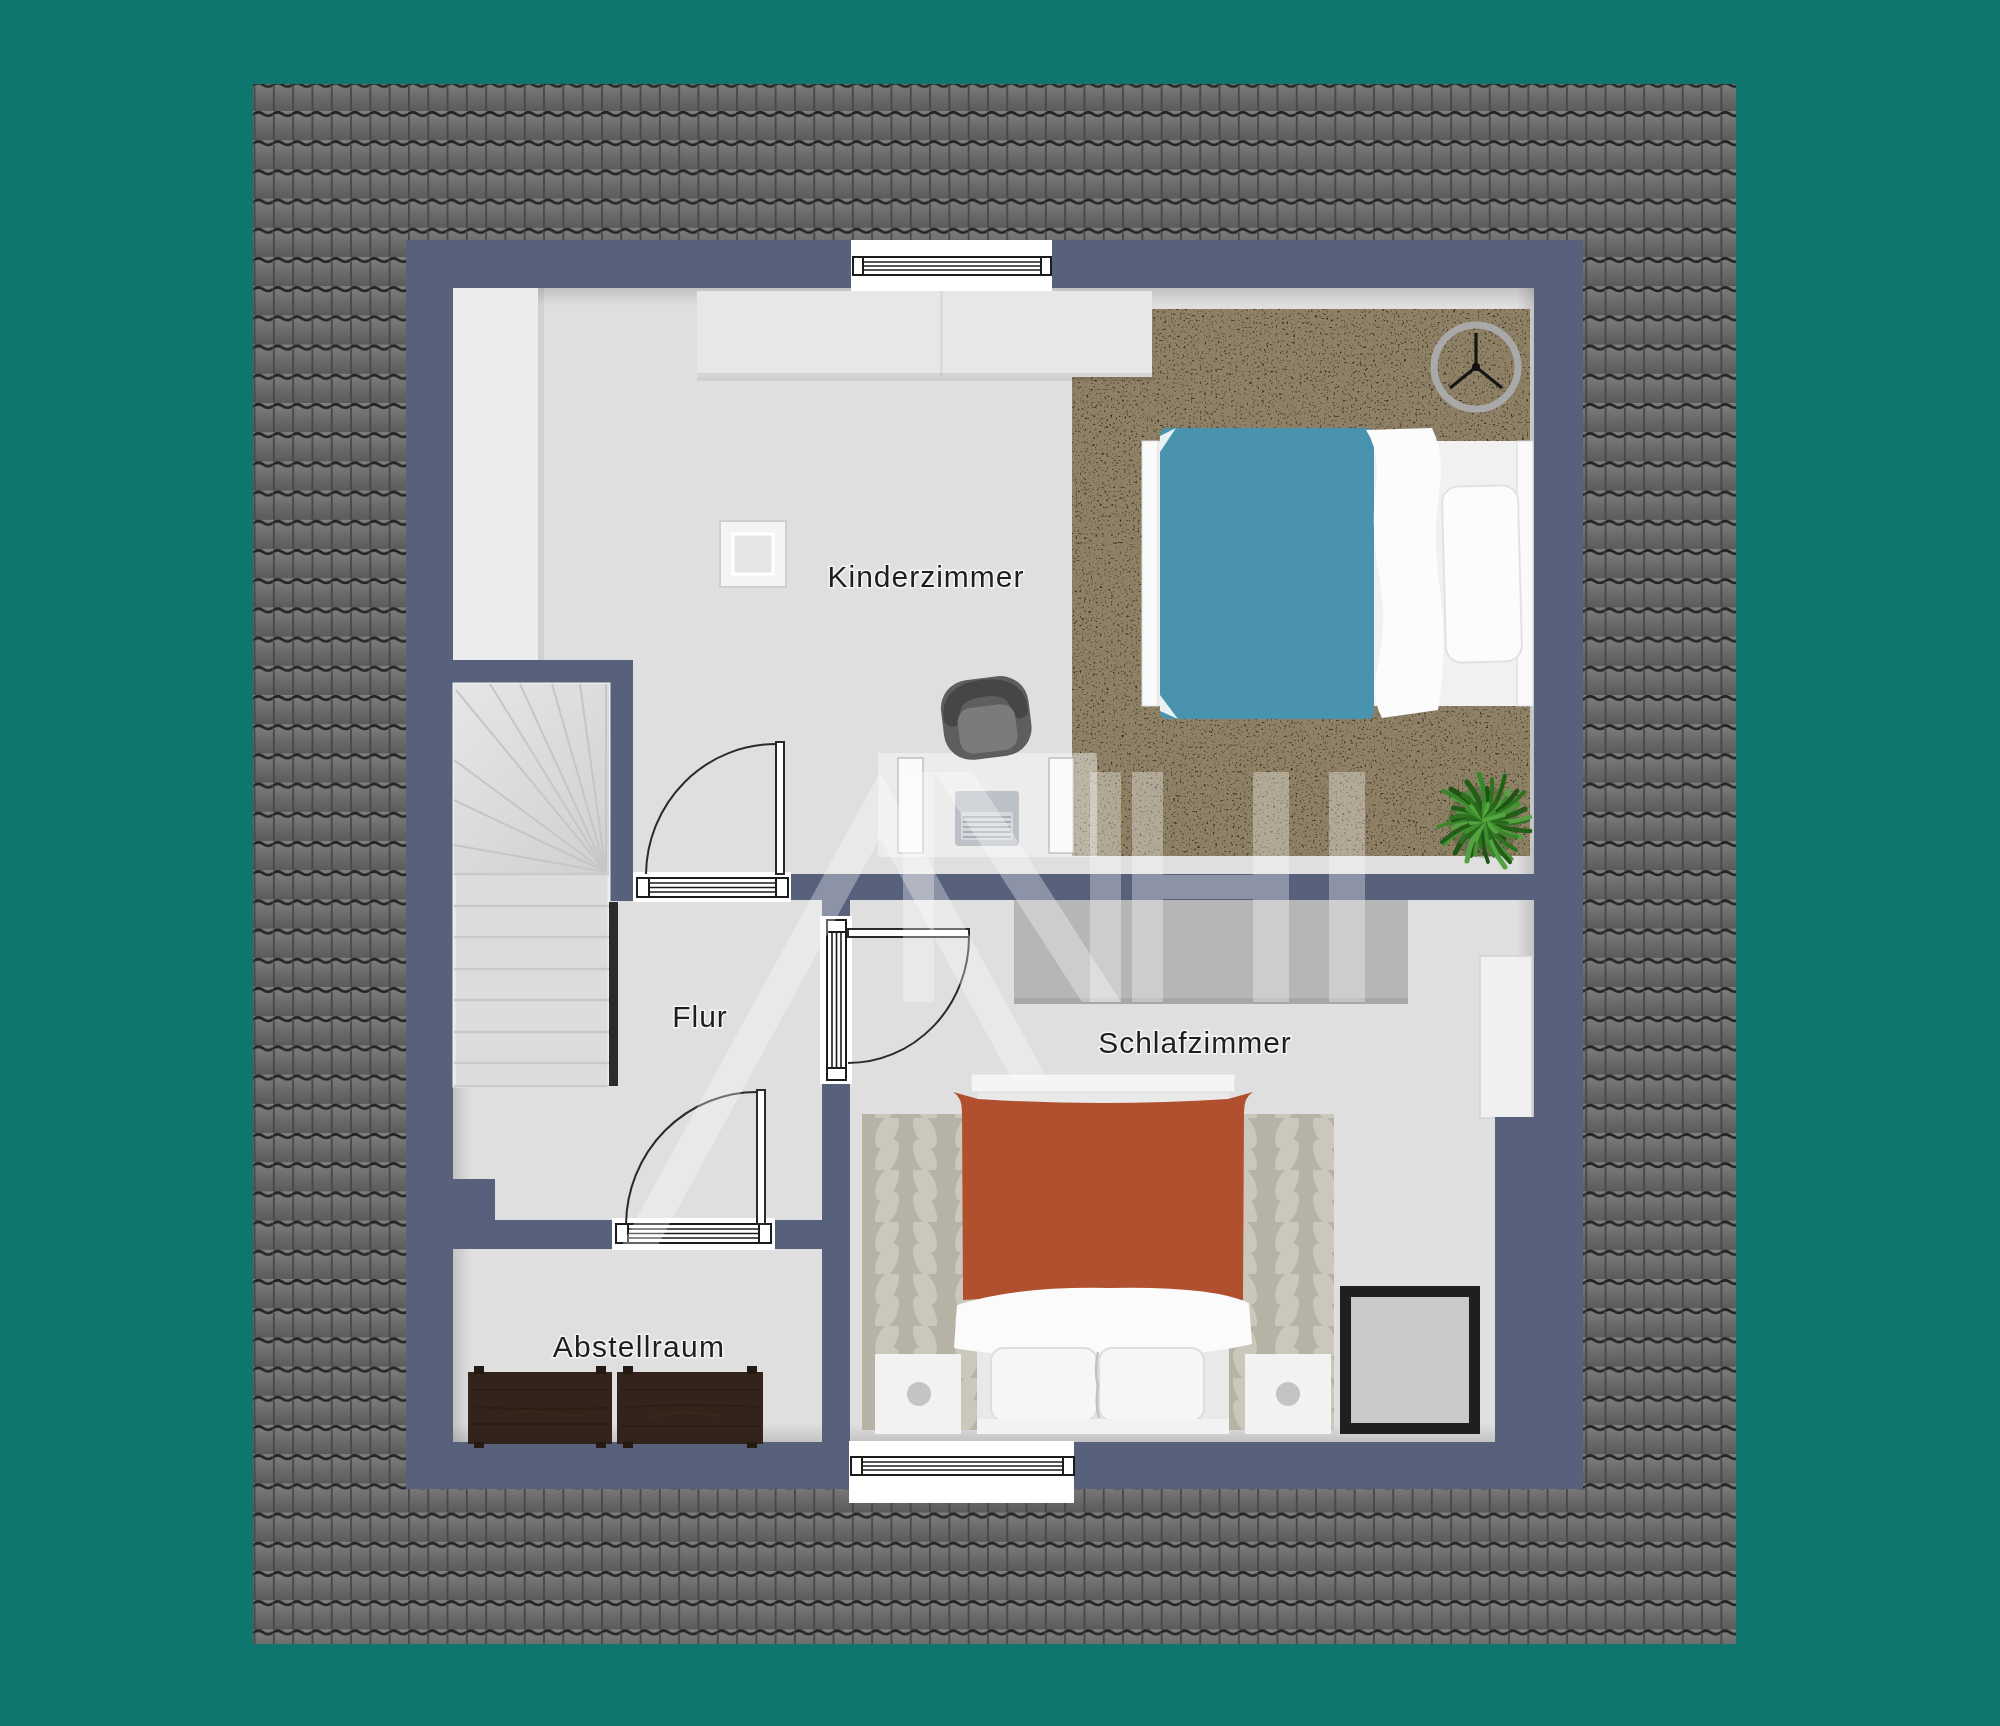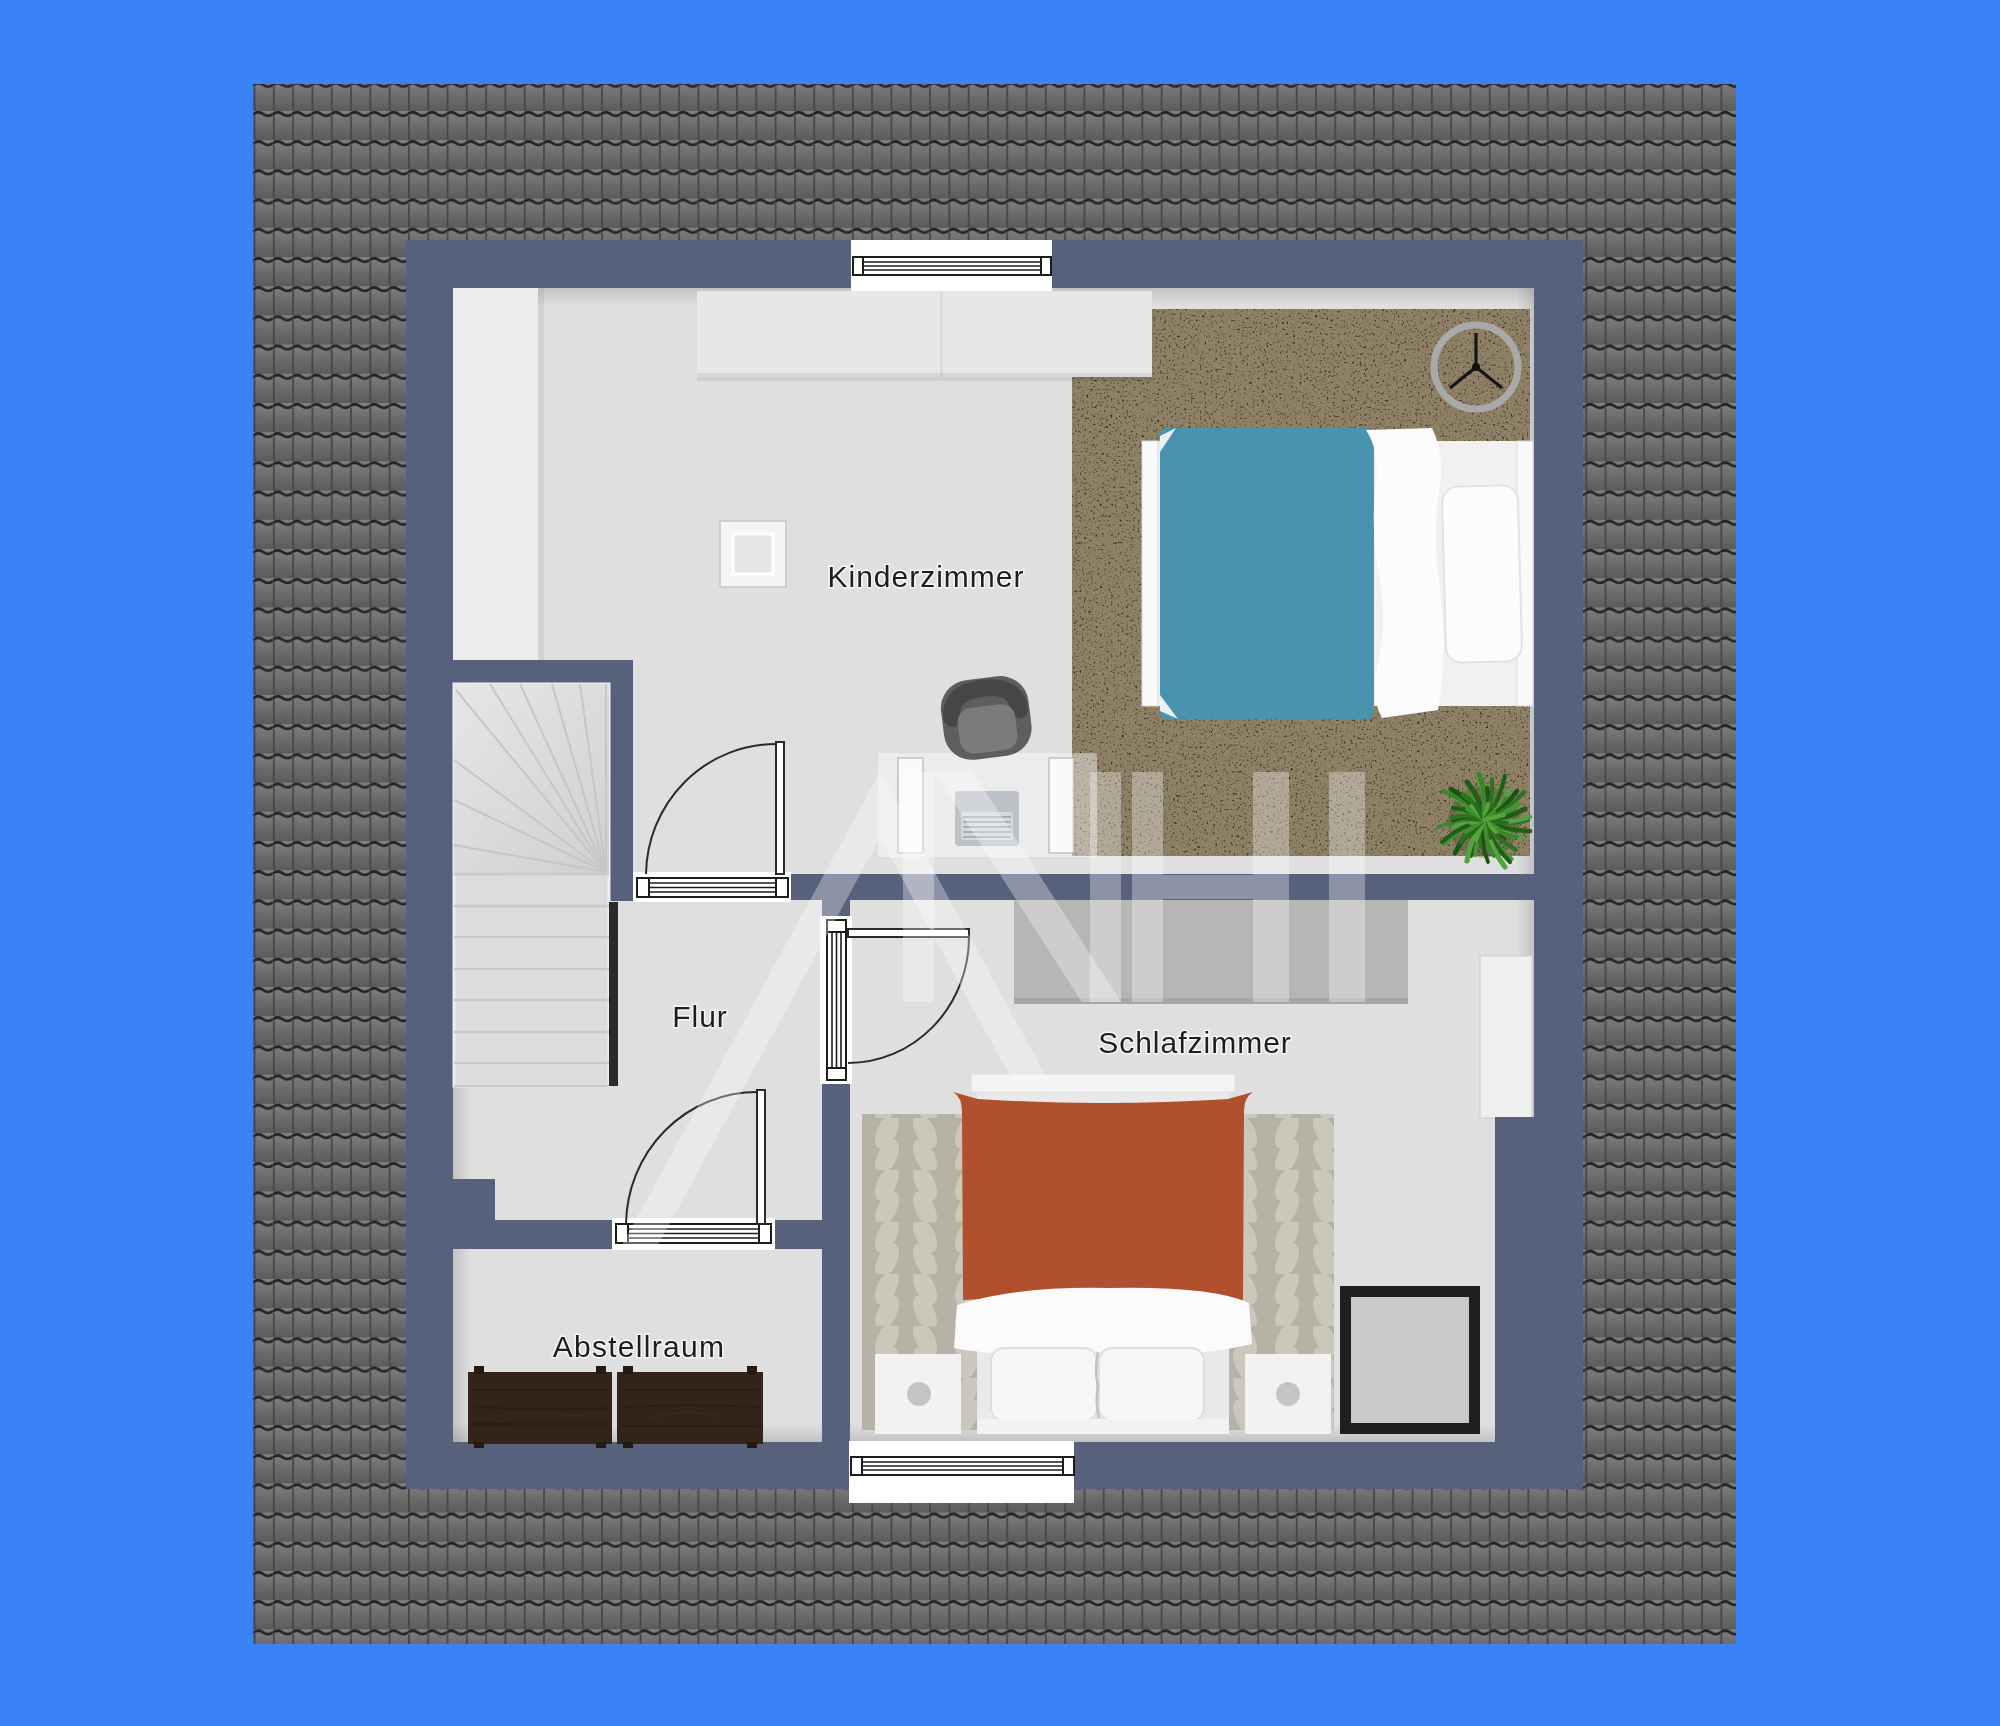--- a/index.html
+++ b/index.html
@@ -1,16 +1,16 @@
 <!DOCTYPE html>
 <html><head>
 <meta charset="utf-8">
 <style>
   html,body{margin:0;padding:0;background:#ffffff;}
-  .page{position:relative;width:2000px;height:1726px;background:#3b82f6;overflow:hidden;
+  .page{position:relative;width:2000px;height:1726px;background:#0f766e;overflow:hidden;
         font-family:"Liberation Sans", sans-serif;-webkit-font-smoothing:antialiased;}
   svg{position:absolute;left:0;top:0;}
 </style>
 </head>
 <body>
 <div class="page">
 <svg width="2000" height="1726" viewBox="0 0 2000 1726">
 <defs>
   <linearGradient id="tileGrad" x1="0" y1="0" x2="0" y2="1">
     <stop offset="0" stop-color="#808080"></stop>

